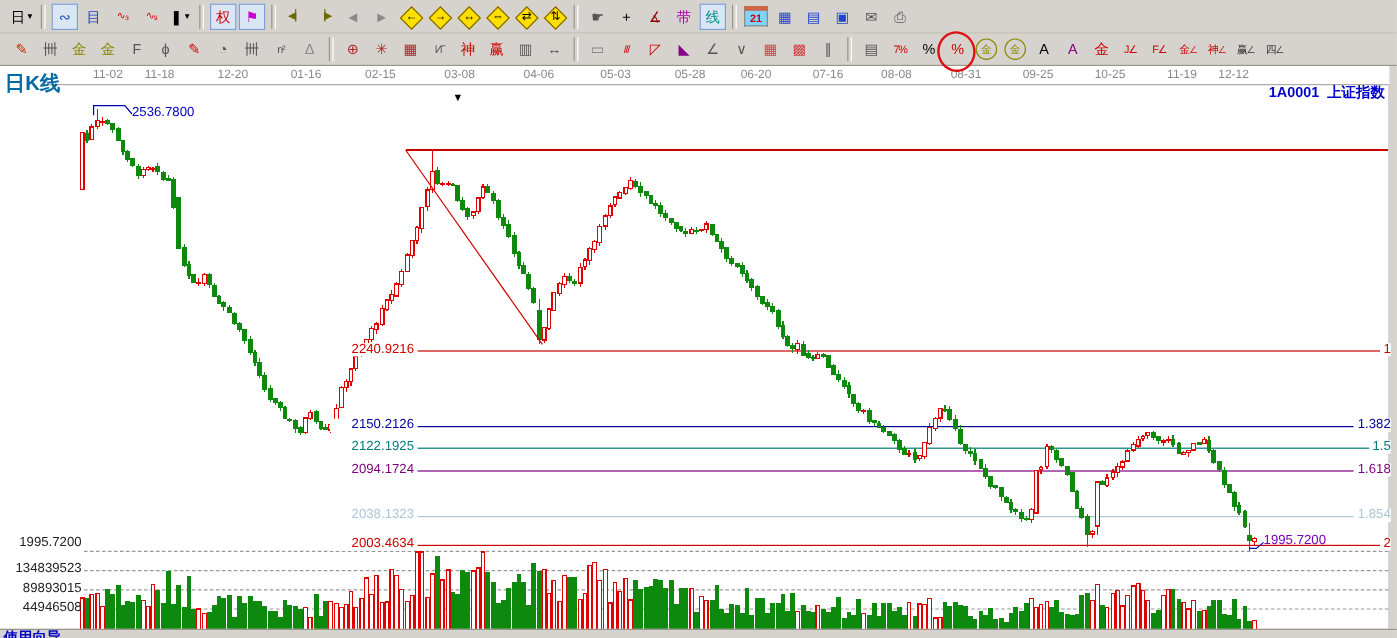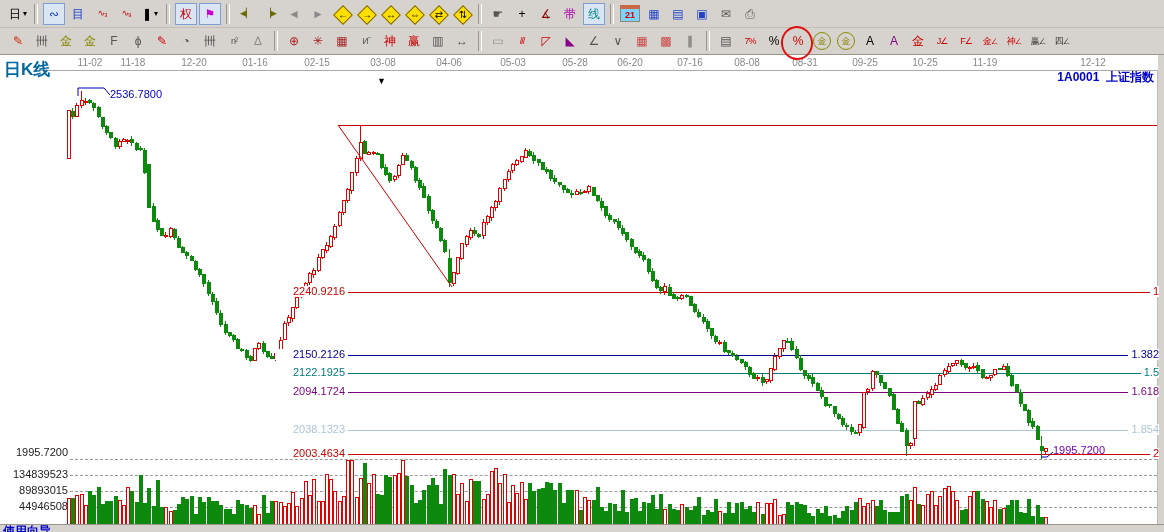--- a/index.html
+++ b/index.html
@@ -172,21 +172,21 @@
     <div class="date-label" style="left: 449px;">04-06</div>
     <div class="date-label" style="left: 513px;">05-03</div>
     <div class="date-label" style="left: 575px;">05-28</div>
     <div class="date-label" style="left: 630px;">06-20</div>
     <div class="date-label" style="left: 690px;">07-16</div>
     <div class="date-label" style="left: 747px;">08-08</div>
     <div class="date-label" style="left: 805px;">08-31</div>
     <div class="date-label" style="left: 865px;">09-25</div>
     <div class="date-label" style="left: 925px;">10-25</div>
     <div class="date-label" style="left: 985px;">11-19</div>
-    <div class="date-label" style="left: 1093px;">12-12</div>
+    <div class="date-label" style="left: 1028px;">12-12</div>
     <div class="hline" style="left: 348px; width: 809px; top: 292px; border-top-color: rgb(204, 0, 0);"></div>
     <div class="lvl-label" style="left: 275px; top: 286px; color: rgb(204, 0, 0);">2240.9216</div>
     <div class="fib-label" style="top: 286px; color: rgb(204, 0, 0);">1</div>
     <div class="hline" style="left: 348px; width: 809px; top: 355px; border-top-color: rgb(0, 0, 153);"></div>
     <div class="lvl-label" style="left: 275px; top: 349px; color: rgb(0, 0, 153);">2150.2126</div>
     <div class="fib-label" style="top: 349px; color: rgb(0, 0, 153);">1.382</div>
     <div class="hline" style="left: 348px; width: 809px; top: 373px; border-top-color: rgb(0, 123, 123);"></div>
     <div class="lvl-label" style="left: 275px; top: 367px; color: rgb(0, 123, 123);">2122.1925</div>
     <div class="fib-label" style="top: 367px; color: rgb(0, 123, 123);">1.5</div>
     <div class="hline" style="left: 348px; width: 809px; top: 392px; border-top-color: rgb(123, 0, 123);"></div>

